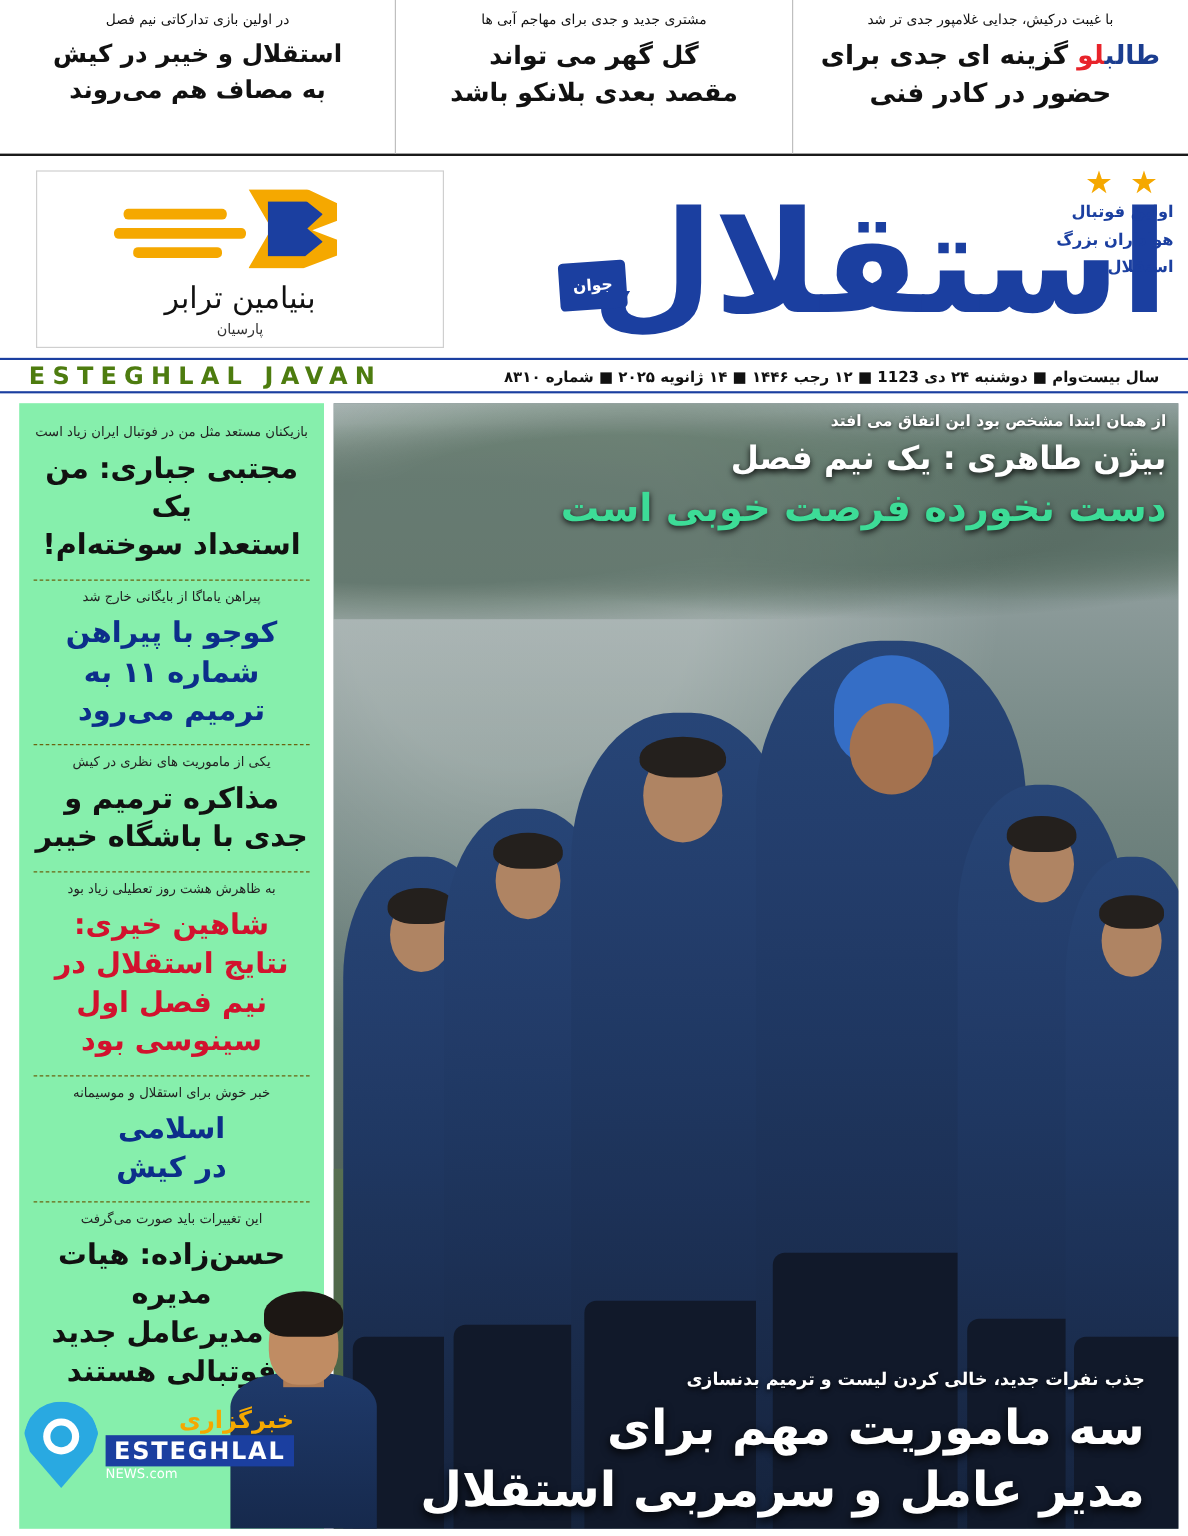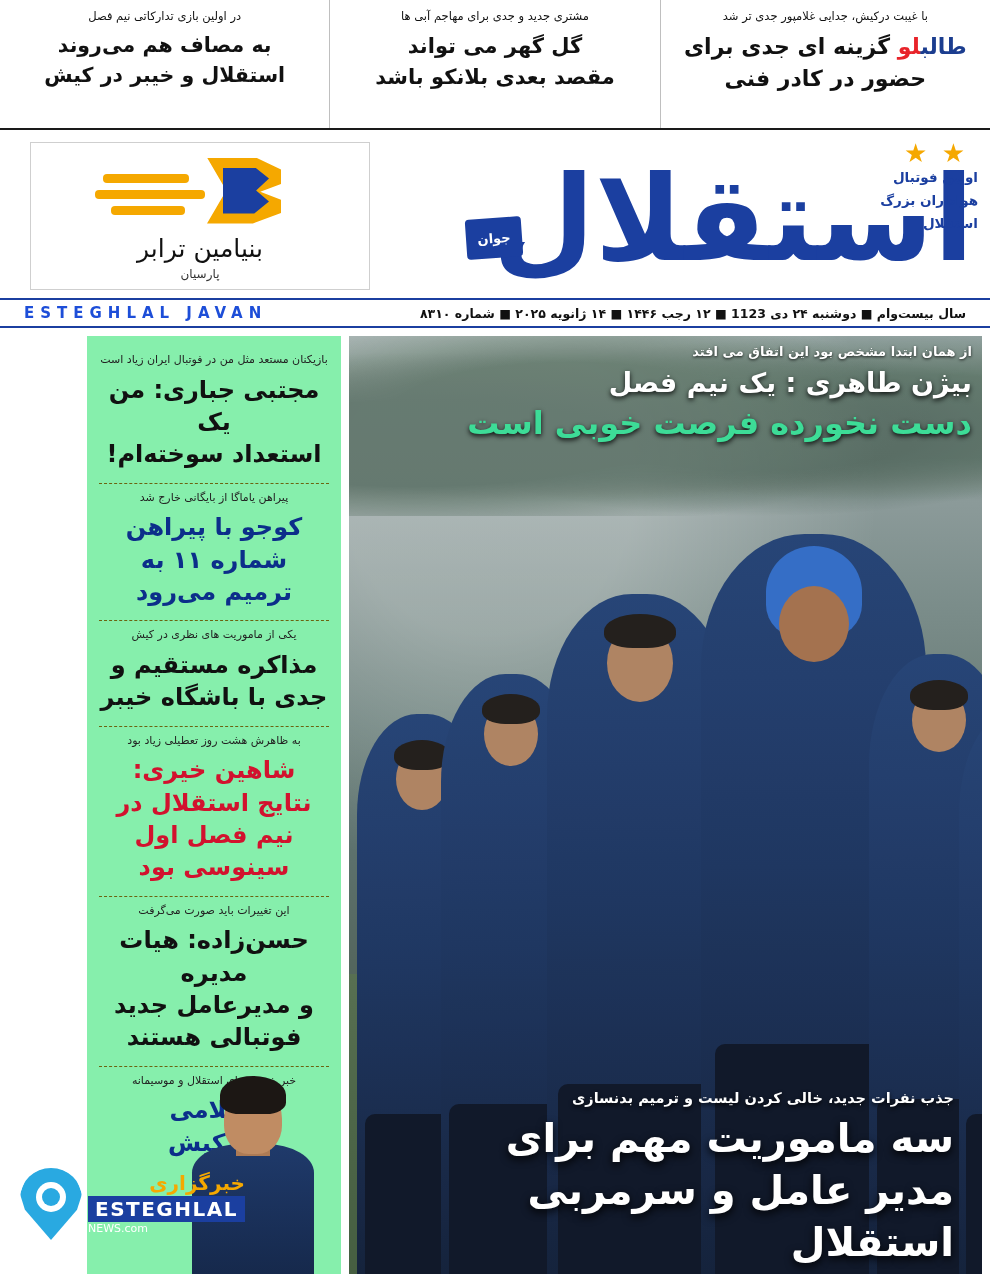--- a/index.html
+++ b/index.html
@@ -162,21 +162,21 @@
     height: 30px;
     border-top: 2px solid #1b3fa0;
     border-bottom: 2px solid #1b3fa0;
     display: flex;
     align-items: center;
     justify-content: space-between;
     padding: 0 24px;
     background: #fff;
   }
   .latin-left {
-    font-size: 15px; letter-spacing: 6px; color: #1d4ed8; font-weight: bold;
+    font-size: 20px; letter-spacing: 6px; color: #4d7c0f; font-weight: bold;
     direction: ltr;
   }
   .issue-line {
     font-size: 12.5px; color: #111; font-weight: bold; direction: rtl;
   }
 
   
   .body-area {
     position: relative;
     width: 990px;
@@ -206,21 +206,21 @@
   .side-title {
     font-size: 24px; font-weight: bold; line-height: 1.35;
     color: #111; text-align: center; letter-spacing: -0.5px;
   }
   .side-title.blue { color: #0c2e8a; }
   .side-title.red  { color: #d2122e; }
   .side-title.wide { letter-spacing: 2px; }
 
   
   .main-col {
-    width: 633px;
+    width: 704px;
     position: relative;
     order: 1;
     overflow: hidden;
     background: #7d8c90;
   }
 
   .photo {
     position: absolute;
     inset: 0;
     background:
@@ -393,22 +393,22 @@
       <div class="teaser-kicker">مشتری جدید و جدی برای مهاجم آبی ها</div>
       <div class="teaser-title">
         <div>گل گهر می تواند</div>
         <div>مقصد بعدی بلانکو باشد</div>
       </div>
     </div>
 
     <div class="teaser t1">
       <div class="teaser-kicker">در اولین بازی تدارکاتی نیم فصل</div>
       <div class="teaser-title">
+        <div>استقلال و خیبر در کیش</div>
         <div>به مصاف هم می‌روند</div>
-        <div>استقلال و خیبر در کیش</div>
       </div>
     </div>
 
   </div>
 
   <div class="masthead">
 
     <div class="logo-main">
       <div class="logo-word">استقلال</div>
       <div class="logo-badge">جوان</div>
@@ -500,42 +500,42 @@
 
       <div class="side-item">
         <div class="side-kicker">پیراهن یاماگا از بایگانی خارج شد</div>
         <div class="side-title blue wide">کوجو با پیراهن</div>
         <div class="side-title blue wide">شماره ۱۱ به</div>
         <div class="side-title blue wide">ترمیم می‌رود</div>
       </div>
 
       <div class="side-item">
         <div class="side-kicker">یکی از ماموریت های نظری در کیش</div>
-        <div class="side-title">مذاکره مستقیم و</div>
+        <div class="side-title">مذاکره ترمیم و</div>
         <div class="side-title">جدی با باشگاه خیبر</div>
       </div>
 
       <div class="side-item">
         <div class="side-kicker">به ظاهرش هشت روز تعطیلی زیاد بود</div>
         <div class="side-title red wide">شاهین خیری:</div>
         <div class="side-title red wide">نتایج استقلال در</div>
         <div class="side-title red">نیم فصل اول سینوسی بود</div>
       </div>
 
       <div class="side-item">
+        <div class="side-kicker">خبر خوش برای استقلال و موسیمانه</div>
+        <div class="side-title blue wide">اسلامی</div>
+        <div class="side-title blue wide">در کیش</div>
+      </div>
+
+      <div class="side-item">
         <div class="side-kicker">این تغییرات باید صورت می‌گرفت</div>
         <div class="side-title">حسن‌زاده: هیات مدیره</div>
         <div class="side-title">و مدیرعامل جدید</div>
         <div class="side-title wide">فوتبالی هستند</div>
-      </div>
-
-      <div class="side-item">
-        <div class="side-kicker">خبر خوش برای استقلال و موسیمانه</div>
-        <div class="side-title blue wide">اسلامی</div>
-        <div class="side-title blue wide">در کیش</div>
       </div>
 
     </div>
 
     <div class="portrait">
       <div class="torso"></div>
       <div class="neck"></div>
       <div class="face"></div>
       <div class="hair2"></div>
     </div>

